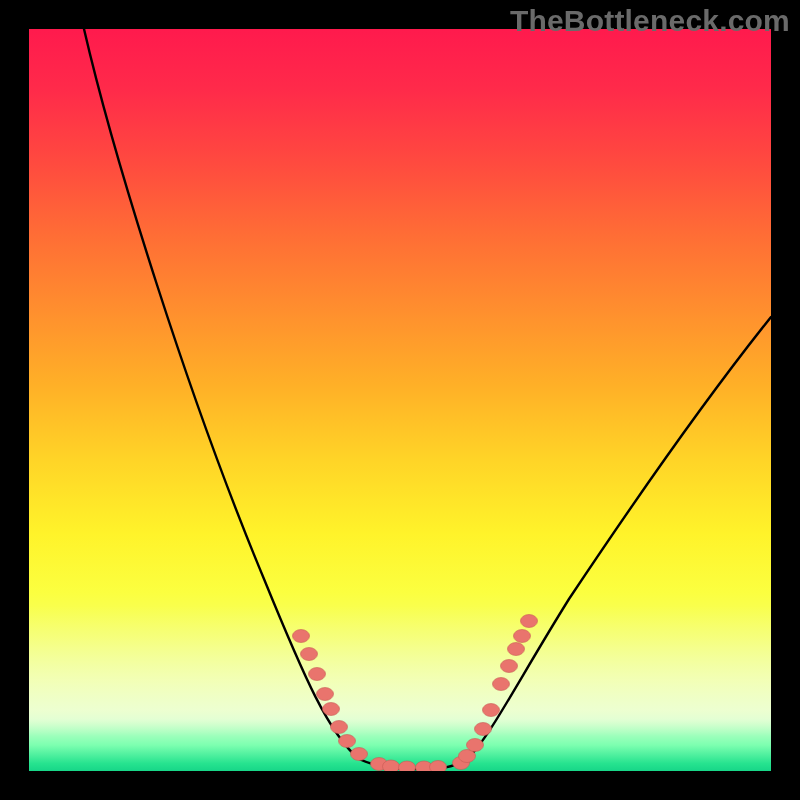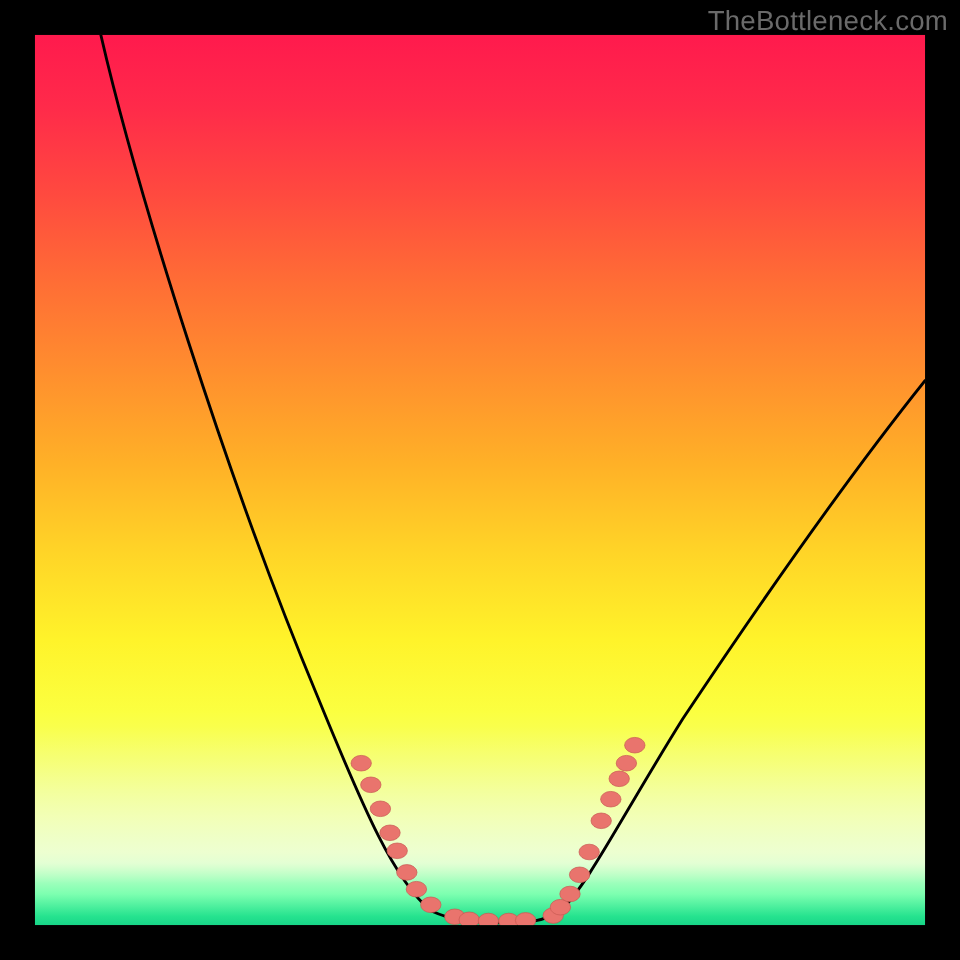--- a/index.html
+++ b/index.html
@@ -59,22 +59,22 @@
     position: absolute;
     inset: 0;
     width: 100%;
     height: 100%;
   }
   .watermark {
     position: absolute;
     top: 4px;
     right: 10px;
     color: #6a6a6a;
-    font-size: 23px;
-    font-weight: 400;
+    font-size: 30px;
+    font-weight: 700;
     letter-spacing: 0.2px;
   }
 </style>
 </head>
 <body>
 
 <div class="frame">
   <div class="gradient"></div>
   <div class="haze"></div>
   <svg class="curve-svg" viewBox="0 0 742 742" preserveAspectRatio="none">

